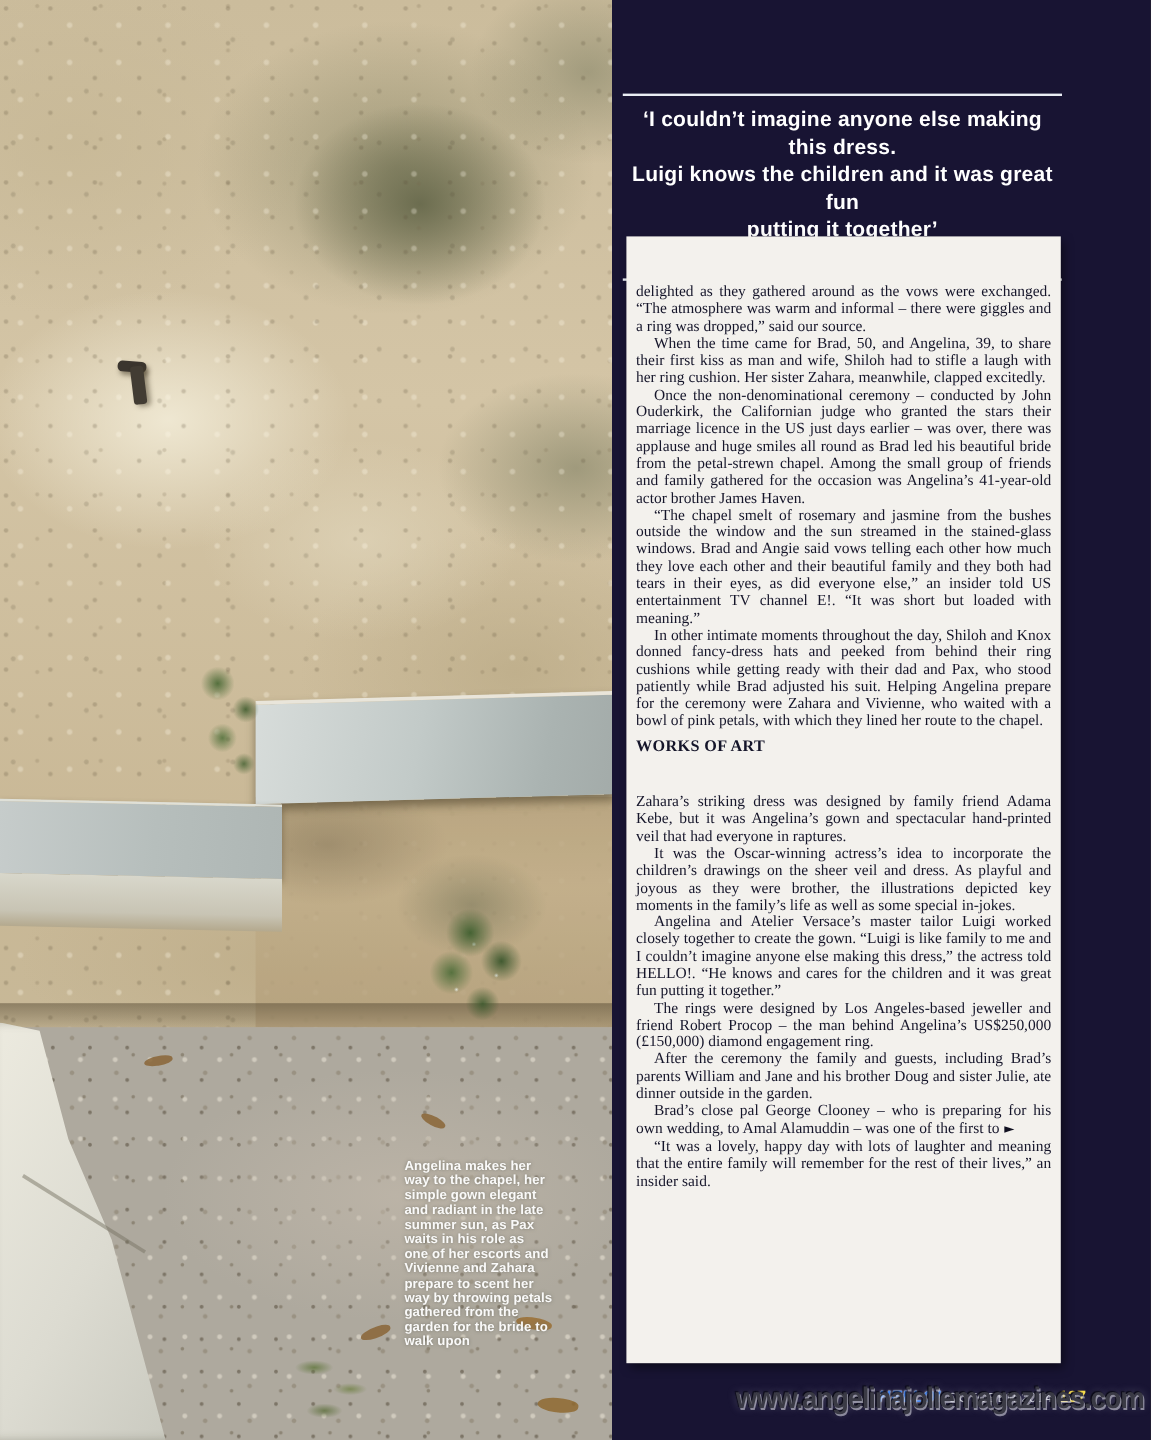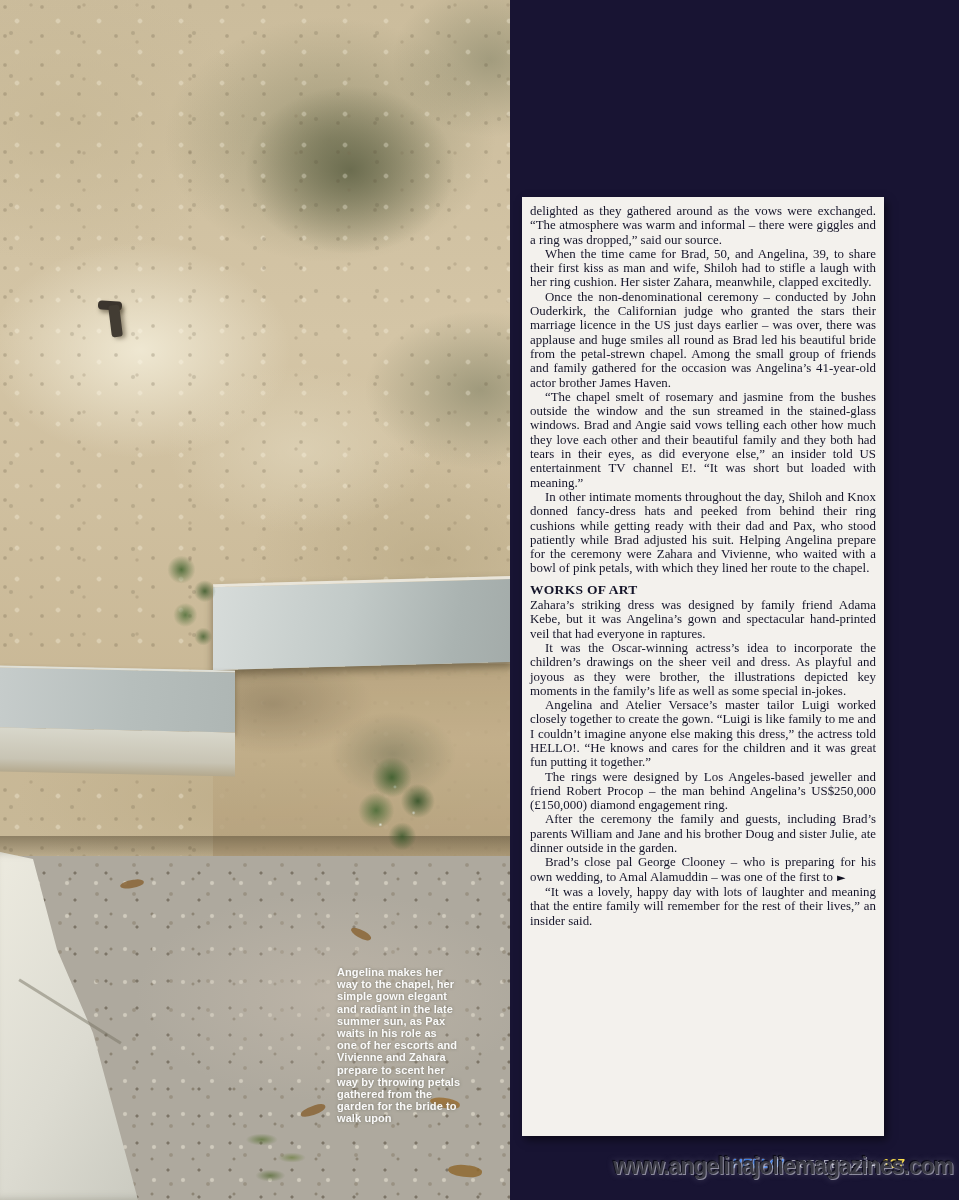--- a/index.html
+++ b/index.html
@@ -104,21 +104,21 @@
     border-top:2px solid #e9edf4; border-bottom:2px solid #e9edf4;
     padding:8px 4px 6px; text-align:center; color:#ffffff; }
   .pull-quote-text { font-weight:bold; font-size:17.5px; line-height:23px; white-space:pre-line; letter-spacing:.2px; }
   .pull-quote-attr { font-weight:bold; font-style:italic; font-size:16px; line-height:22px; margin-top:1px; }
 
   .article-panel { position:absolute; left:522px; top:197px; width:362px; height:939px;
     background:#f3f1ed; padding:7px 8px 6px; overflow:hidden;
     font-family:"Liberation Serif", serif; font-size:12.9px; line-height:14.3px;
     color:#15152a; text-align:justify; box-shadow:3px 4px 8px rgba(0,0,0,.5); }
   .article-panel p { text-indent:15px; }
-  .article-panel p.noindent { text-indent:0; }
+  .article-panel p.noindent { text-indent:0;margin-top:32px; }
   .article-panel h3 { font-size:13.5px; letter-spacing:.3px; margin:7px 0 1px; font-weight:bold; }
   .arrow-icon { font-family:"DejaVu Sans", sans-serif; font-size:11px; color:#101020; margin-left:4px; }
 
   .footer { position:absolute; top:1156px; right:54px; display:flex; align-items:baseline; gap:5px; white-space:nowrap; }
   .hello-logo { color:#3b82f6; font-weight:bold; font-style:italic; font-size:13.5px; letter-spacing:.4px;
     text-shadow:0 0 1px #ffffff, 0 0 2px rgba(255,255,255,.6); }
   .issue-date { color:#c9cbd6; font-size:11px; letter-spacing:.5px; }
   .page-number { color:#fde047; font-weight:bold; font-size:13.5px; }
 
   .watermark { position:absolute; right:6px; top:1152px; z-index:10;
@@ -160,20 +160,26 @@
 waits in his role as
 one of her escorts and
 Vivienne and Zahara
 prepare to scent her
 way by throwing petals
 gathered from the
 garden for the bride to
 walk upon</div>
   </div>
 
+  <div class="pull-quote">
+    <div class="pull-quote-text">‘I couldn’t imagine anyone else making this dress.
+Luigi knows the children and it was great fun
+putting it together’</div>
+    <div class="pull-quote-attr">- Angelina</div>
+  </div>
 
   <div class="article-panel">
     <p class="noindent">delighted as they gathered around as the vows were exchanged. “The atmosphere was warm and informal – there were giggles and a ring was dropped,” said our source.</p>
     <p>When the time came for Brad, 50, and Angelina, 39, to share their first kiss as man and wife, Shiloh had to stifle a laugh with her ring cushion. Her sister Zahara, meanwhile, clapped excitedly.</p>
     <p>Once the non-denominational ceremony – conducted by John Ouderkirk, the Californian judge who granted the stars their marriage licence in the US just days earlier – was over, there was applause and huge smiles all round as Brad led his beautiful bride from the petal-strewn chapel. Among the small group of friends and family gathered for the occasion was Angelina’s 41-year-old actor brother James Haven.</p>
     <p>“The chapel smelt of rosemary and jasmine from the bushes outside the window and the sun streamed in the stained-glass windows. Brad and Angie said vows telling each other how much they love each other and their beautiful family and they both had tears in their eyes, as did everyone else,” an insider told US entertainment TV channel E!. “It was short but loaded with meaning.”</p>
     <p>In other intimate moments throughout the day, Shiloh and Knox donned fancy-dress hats and peeked from behind their ring cushions while getting ready with their dad and Pax, who stood patiently while Brad adjusted his suit. Helping Angelina prepare for the ceremony were Zahara and Vivienne, who waited with a bowl of pink petals, with which they lined her route to the chapel.</p>
     <h3>WORKS OF ART</h3>
     <p class="noindent">Zahara’s striking dress was designed by family friend Adama Kebe, but it was Angelina’s gown and spectacular hand-printed veil that had everyone in raptures.</p>
     <p>It was the Oscar-winning actress’s idea to incorporate the children’s drawings on the sheer veil and dress. As playful and joyous as they were brother, the illustrations depicted key moments in the family’s life as well as some special in-jokes.</p>

